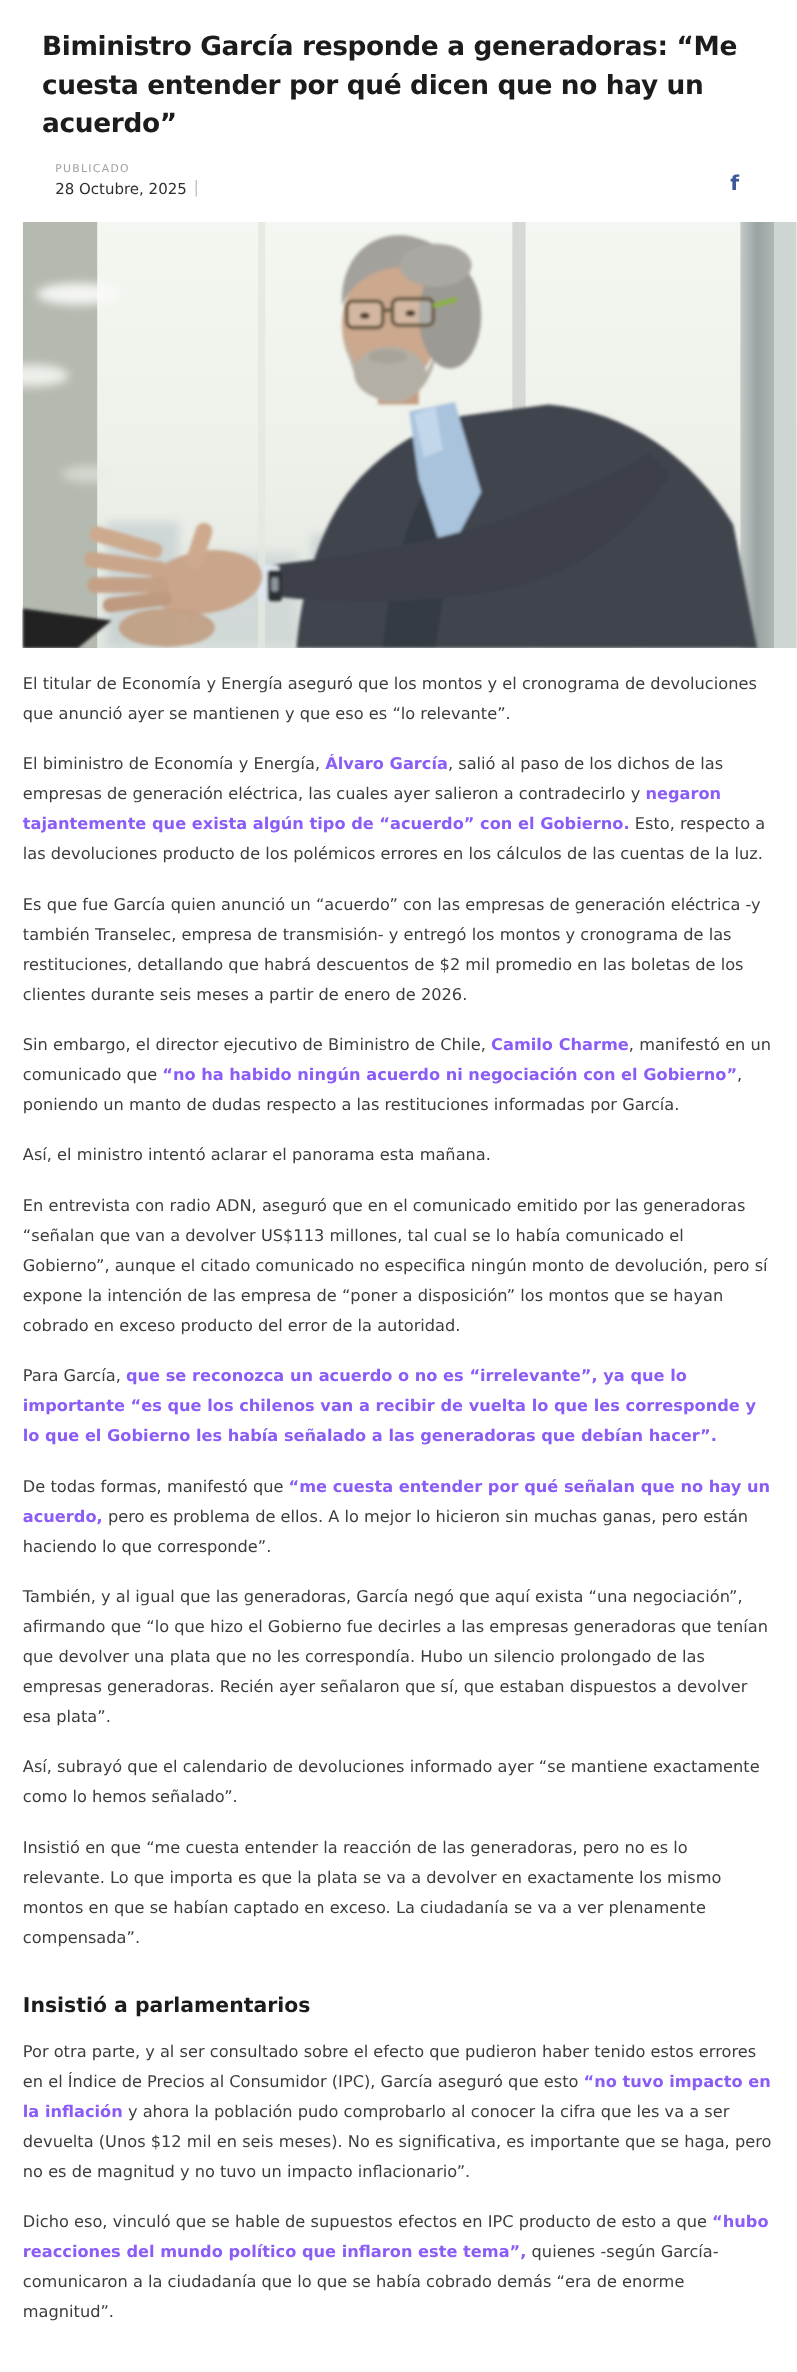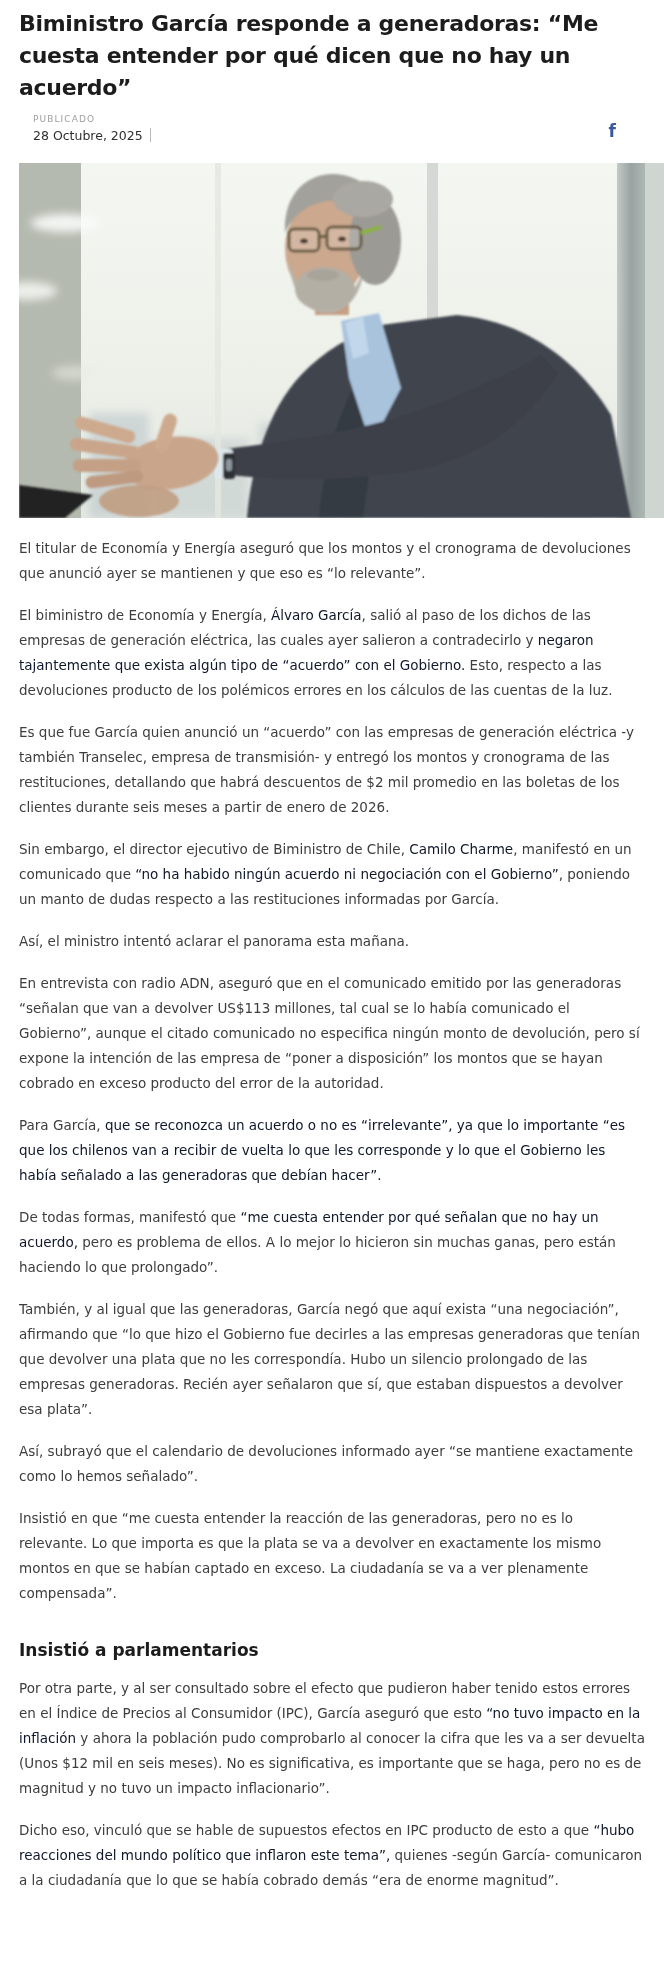--- a/index.html
+++ b/index.html
@@ -3,26 +3,26 @@
 <meta charset="utf-8">
 <style>
   html,body{margin:0;padding:0;}
   body{
     width:664px;height:1977px;overflow:hidden;background:#ffffff;
     font-family:"DejaVu Sans","Liberation Sans",sans-serif;
     -webkit-font-smoothing:antialiased;
   }
   .article{padding:8px 19px 0 19px;}
   .article-title{
-    margin:0;font-size:22px;line-height:32px;font-weight:700;
+    margin:16px;font-size:22px;line-height:32px;font-weight:700;
     letter-spacing:-0.3px;color:var(--c-title,#1c1c1c);
   }
   .meta-row{
     display:flex;justify-content:space-between;align-items:flex-end;
-    margin:10px 25px 0 14px;
+    margin:10px 25px 0 27px;
   }
   .published-label{
     font-size:9px;letter-spacing:1.1px;color:var(--c-meta,#9e9e9e);
     text-transform:uppercase;
   }
   .published-date{
     margin-top:4px;font-size:12.5px;color:#2f2f2f;
     display:flex;align-items:flex-start;
   }
   .date-divider{
@@ -39,21 +39,21 @@
   }
   figure.photo{
     margin:20px -19px 0 0;height:355px;overflow:hidden;background:#e9ece6;
   }
   figure.photo svg{display:block;width:100%;height:100%;}
   .body-text{margin-top:18px;padding-bottom:6px;}
   .body-text p{
     margin:0 0 17px 0;font-size:13.5px;line-height:25px;
     color:var(--c-body,#3d3d3d);
   }
-  .body-text p strong{color:#0f172a;font-weight:400;}
+  .body-text p strong{color:#8b5cf6;font-weight:700;}
   .body-text h2{
     margin:32px 0 14px 0;font-size:17px;line-height:24px;font-weight:700;
     color:var(--c-title,#1c1c1c);
   }
 </style>
 </head>
 <body>
 
 <article class="article">
 
@@ -177,21 +177,21 @@
   </figure>
 
   <div class="body-text">
       <p><span>El titular de Economía y Energía aseguró que los montos y el cronograma de devoluciones que anunció ayer se mantienen y que eso es “lo relevante”.</span></p>
       <p><span>El biministro de Economía y Energía, </span><strong>Álvaro García</strong><span>, salió al paso de los dichos de las empresas de generación eléctrica, las cuales ayer salieron a contradecirlo y </span><strong>negaron tajantemente que exista algún tipo de “acuerdo” con el Gobierno.</strong><span> Esto, respecto a las devoluciones producto de los polémicos errores en los cálculos de las cuentas de la luz.</span></p>
       <p><span>Es que fue García quien anunció un “acuerdo” con las empresas de generación eléctrica -y también Transelec, empresa de transmisión- y entregó los montos y cronograma de las restituciones, detallando que habrá descuentos de $2 mil promedio en las boletas de los clientes durante seis meses a partir de enero de 2026.</span></p>
       <p><span>Sin embargo, el director ejecutivo de Biministro de Chile, </span><strong>Camilo Charme</strong><span>, manifestó en un comunicado que </span><strong>“no ha habido ningún acuerdo ni negociación con el Gobierno”</strong><span>, poniendo un manto de dudas respecto a las restituciones informadas por García.</span></p>
       <p><span>Así, el ministro intentó aclarar el panorama esta mañana.</span></p>
       <p><span>En entrevista con radio ADN, aseguró que en el comunicado emitido por las generadoras “señalan que van a devolver US$113 millones, tal cual se lo había comunicado el Gobierno”, aunque el citado comunicado no especifica ningún monto de devolución, pero sí expone la intención de las empresa de “poner a disposición” los montos que se hayan cobrado en exceso producto del error de la autoridad.</span></p>
       <p><span>Para García, </span><strong>que se reconozca un acuerdo o no es “irrelevante”, ya que lo importante “es que los chilenos van a recibir de vuelta lo que les corresponde y lo que el Gobierno les había señalado a las generadoras que debían hacer”.</strong></p>
-      <p><span>De todas formas, manifestó que </span><strong>“me cuesta entender por qué señalan que no hay un acuerdo,</strong><span> pero es problema de ellos. A lo mejor lo hicieron sin muchas ganas, pero están haciendo lo que prolongado”.</span></p>
+      <p><span>De todas formas, manifestó que </span><strong>“me cuesta entender por qué señalan que no hay un acuerdo,</strong><span> pero es problema de ellos. A lo mejor lo hicieron sin muchas ganas, pero están haciendo lo que corresponde”.</span></p>
       <p><span>También, y al igual que las generadoras, García negó que aquí exista “una negociación”, afirmando que “lo que hizo el Gobierno fue decirles a las empresas generadoras que tenían que devolver una plata que no les correspondía. Hubo un silencio prolongado de las empresas generadoras. Recién ayer señalaron que sí, que estaban dispuestos a devolver esa plata”.</span></p>
       <p><span>Así, subrayó que el calendario de devoluciones informado ayer “se mantiene exactamente como lo hemos señalado”.</span></p>
       <p><span>Insistió en que “me cuesta entender la reacción de las generadoras, pero no es lo relevante. Lo que importa es que la plata se va a devolver en exactamente los mismo montos en que se habían captado en exceso. La ciudadanía se va a ver plenamente compensada”.</span></p>
       <h2><span>Insistió a parlamentarios</span></h2>
       <p><span>Por otra parte, y al ser consultado sobre el efecto que pudieron haber tenido estos errores en el Índice de Precios al Consumidor (IPC), García aseguró que esto </span><strong>“no tuvo impacto en la inflación</strong><span> y ahora la población pudo comprobarlo al conocer la cifra que les va a ser devuelta (Unos $12 mil en seis meses). No es significativa, es importante que se haga, pero no es de magnitud y no tuvo un impacto inflacionario”.</span></p>
       <p><span>Dicho eso, vinculó que se hable de supuestos efectos en IPC producto de esto a que </span><strong>“hubo reacciones del mundo político que inflaron este tema”,</strong><span> quienes -según García- comunicaron a la ciudadanía que lo que se había cobrado demás “era de enorme magnitud”.</span></p>
     </div>
 
 </article>
 

